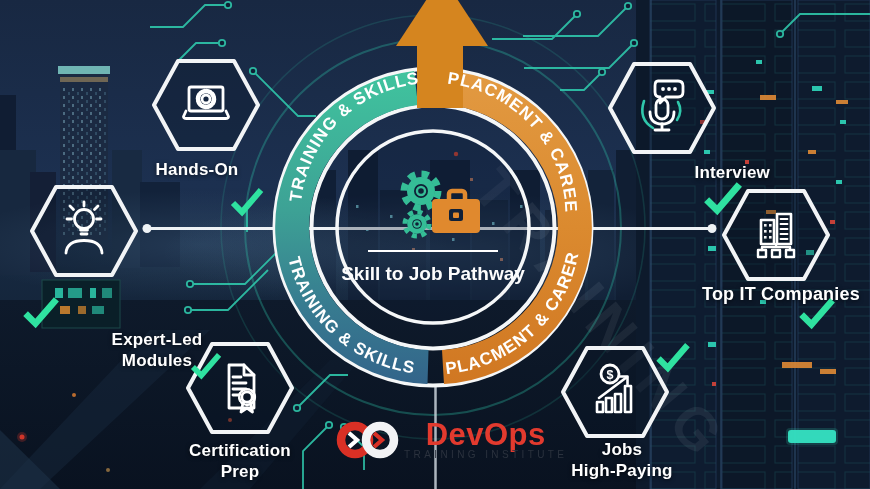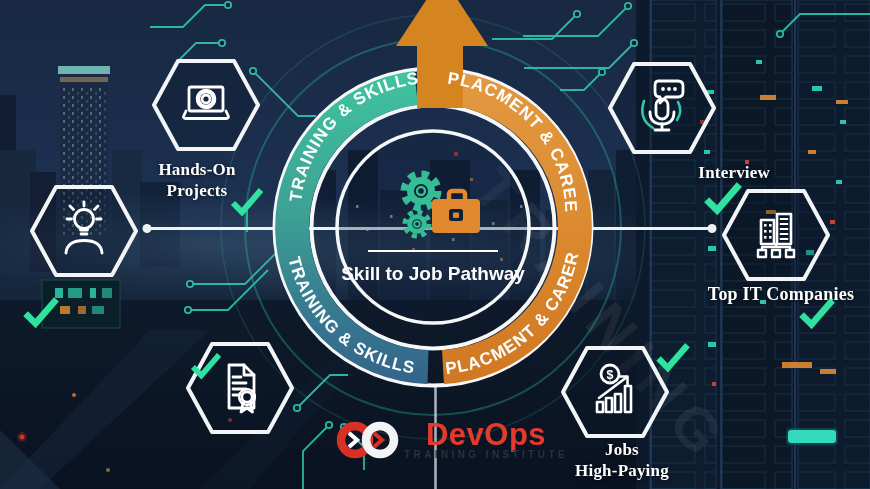--- a/index.html
+++ b/index.html
@@ -10,30 +10,30 @@
   }
   .stage svg{display:block;}
   .layer{position:absolute;left:0;top:0;}
   .hex{position:absolute;}
   .hexagon{fill:rgba(10,22,40,0.30);stroke:#f2f4f6;stroke-width:4;stroke-linejoin:round;}
   .icon{stroke:#ffffff;stroke-width:2.8;fill:none;stroke-linecap:round;stroke-linejoin:round;}
   .icon .fillw{fill:#ffffff;stroke:none;}
   .icon .accent{stroke:#2fc7ab;}
   .nodelabel{
     position:absolute;color:#ffffff;font-weight:bold;font-size:17px;line-height:1.22;
-    text-align:center;text-shadow:0 1px 4px rgba(0,0,0,.65);letter-spacing:.2px;font-family:Liberation Serif, serif;
+    text-align:center;text-shadow:0 1px 4px rgba(0,0,0,.65);letter-spacing:.2px;
   }
   .nodelabel span{display:block;}
   .nodelabel.align-left{text-align:right;}
   .check{position:absolute;}
   .check polyline{fill:none;stroke:#2fe2a0;stroke-width:6;stroke-linecap:butt;stroke-linejoin:miter;}
   .logo{position:absolute;left:330px;top:412px;display:flex;align-items:center;gap:0;text-align:center;}
   .logo-text{display:flex;flex-direction:column;}
   .brand{color:#e23a2e;font-weight:bold;font-size:31px;line-height:.95;letter-spacing:.5px;}
-  .subtitle{color:#2b323e;font-weight:bold;font-size:10px;letter-spacing:3.4px;}
+  .subtitle{color:#2b323e;font-weight:normal;font-size:10px;letter-spacing:3.4px;}
 </style>
 </head>
 <body>
 
 <div class="stage">
 
   <svg class="layer" width="870" height="489" viewBox="0 0 870 489">
     <defs>
       <pattern id="win" width="9" height="8" patternUnits="userSpaceOnUse">
         <rect x="0" y="0" width="2" height="3" fill="#9fd8e8" opacity="0.75"></rect>
@@ -276,47 +276,54 @@
       <g class="icon" transform="translate(25,18)">
         <rect x="13" y="12" width="34" height="24" rx="2"></rect>
         <path d="M10 36 L7.5 41.5 Q7.5 43.5 10.5 43.5 H49.5 Q52.5 43.5 52.5 41.5 L50 36"></path>
         <circle cx="30" cy="24" r="8" stroke-width="4.6" stroke-dasharray="4.2 2.1"></circle>
         <circle cx="30" cy="24" r="4"></circle>
       </g>
     </svg>
   </div>
   <div class="nodelabel" style="left:117px;top:160px;width:160px;">
     <span>Hands-On</span>
-    <span>Projects</span>
   </div>
 
   <div class="hex" style="left:29px;top:183px;">
     <svg width="110" height="96" viewBox="0 0 110 96">
       <polygon class="hexagon" points="3,48 27,4 83,4 107,48 83,92 27,92"></polygon>
       <g class="icon" transform="translate(25,16)">
         <circle cx="30" cy="20" r="9.5"></circle>
         <path d="M30 3 V7 M16 7 L19.5 10.5 M44 7 L40.5 10.5 M13 20 H17.5 M42.5 20 H47"></path>
         <path d="M26.5 31 H33.5 M27 35 H33"></path>
         <path d="M12 54 Q13 41.5 30 41.5 Q47 41.5 48 54"></path>
       </g>
     </svg>
+  </div>
+  <div class="nodelabel" style="left:77px;top:330px;width:160px;">
+    <span>Expert-Led</span>
+    <span>Modules</span>
   </div>
 
   <div class="hex" style="left:185px;top:340px;">
     <svg width="110" height="96" viewBox="0 0 110 96">
       <polygon class="hexagon" points="3,48 27,4 83,4 107,48 83,92 27,92"></polygon>
       <g class="icon" transform="translate(25,18)">
         <path d="M19 7 H34 L44 17 V50 H19 Z"></path>
         <path d="M34 7 V17 H44"></path>
         <path d="M23 19 H31 M23 25 H36 M23 31 H36 M23 37 H29"></path>
         <circle cx="37" cy="39" r="5.2"></circle>
         <circle cx="37" cy="39" r="7.8" stroke-width="2.6" stroke-dasharray="3 2.1"></circle>
         <path d="M33 45 L31 54 L37 50 L42.5 54 L40.5 45"></path>
       </g>
     </svg>
+  </div>
+  <div class="nodelabel" style="left:160px;top:441px;width:160px;">
+    <span>Certification</span>
+    <span>Prep</span>
   </div>
 
   <div class="hex" style="left:607px;top:60px;">
     <svg width="110" height="96" viewBox="0 0 110 96">
       <polygon class="hexagon" points="3,48 27,4 83,4 107,48 83,92 27,92"></polygon>
       <g class="icon" transform="translate(25,13)">
         <path class="accent" d="M12 28 Q6 46 21 55" stroke-width="2.6"></path>
         <path class="accent" d="M46 29 Q51 38 45 47" stroke-width="2.6"></path>
         <path d="M26 8 H46 Q51 8 51 13 V19 Q51 24 46 24 H34 L28 30 V24 Q23 24 23 19 V13 Q23 8 26 8 Z"></path>
         <circle class="fillw" cx="31" cy="16" r="1.9"></circle>

